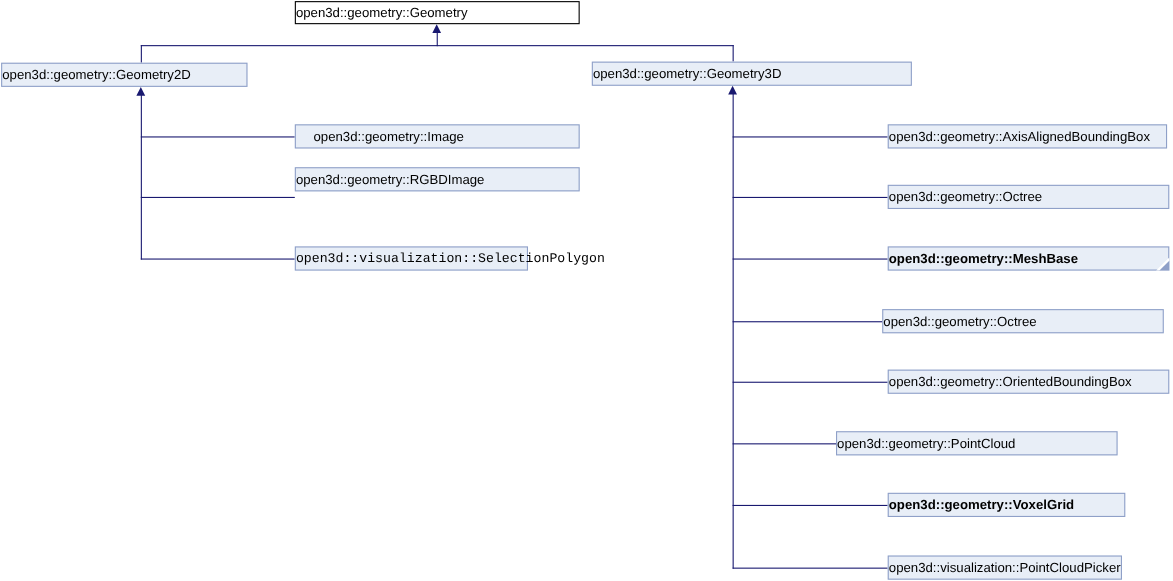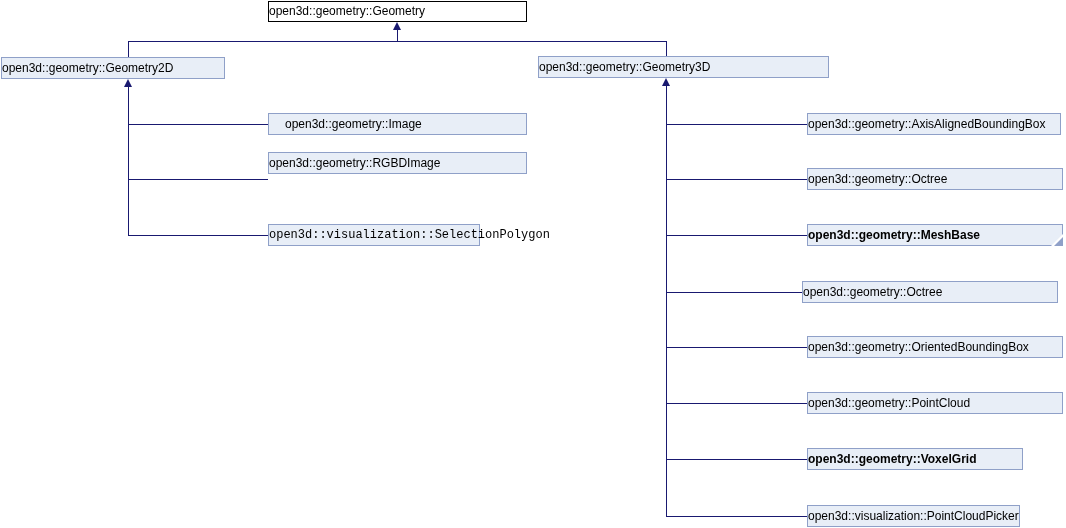--- a/index.html
+++ b/index.html
@@ -120,21 +120,21 @@
     <span class="lbl">open3d::geometry::MeshBase</span>
     <span class="fold-white"></span>
     <span class="fold-mark"></span>
   </div>
   <div class="node" style="left:782px; top:281px; width:256px;margin-left:20px;">
     <span class="lbl">open3d::geometry::Octree</span>
   </div>
   <div class="node" style="left:807px; top:336px; width:256px;text-decoration:underline;">
     <span class="lbl">open3d::geometry::OrientedBoundingBox</span>
   </div>
-  <div class="node" style="left:807px; top:392px; width:256px;">
+  <div class="node" style="left:760px; top:392px; width:256px;">
     <span class="lbl">open3d::geometry::PointCloud</span>
   </div>
   <div class="node" style="left:807px; top:448px; width:216px;font-weight:bold;">
     <span class="lbl">open3d::geometry::VoxelGrid</span>
   </div>
   <div class="node" style="left:807px; top:505px; width:213px;">
     <span class="lbl">open3d::visualization::PointCloudPicker</span>
   </div>
 
 </div>

